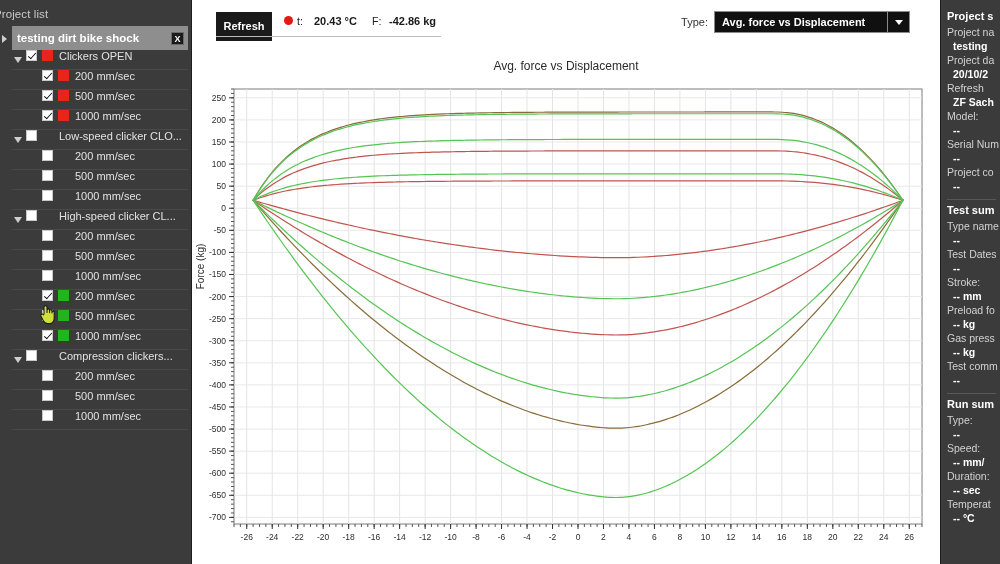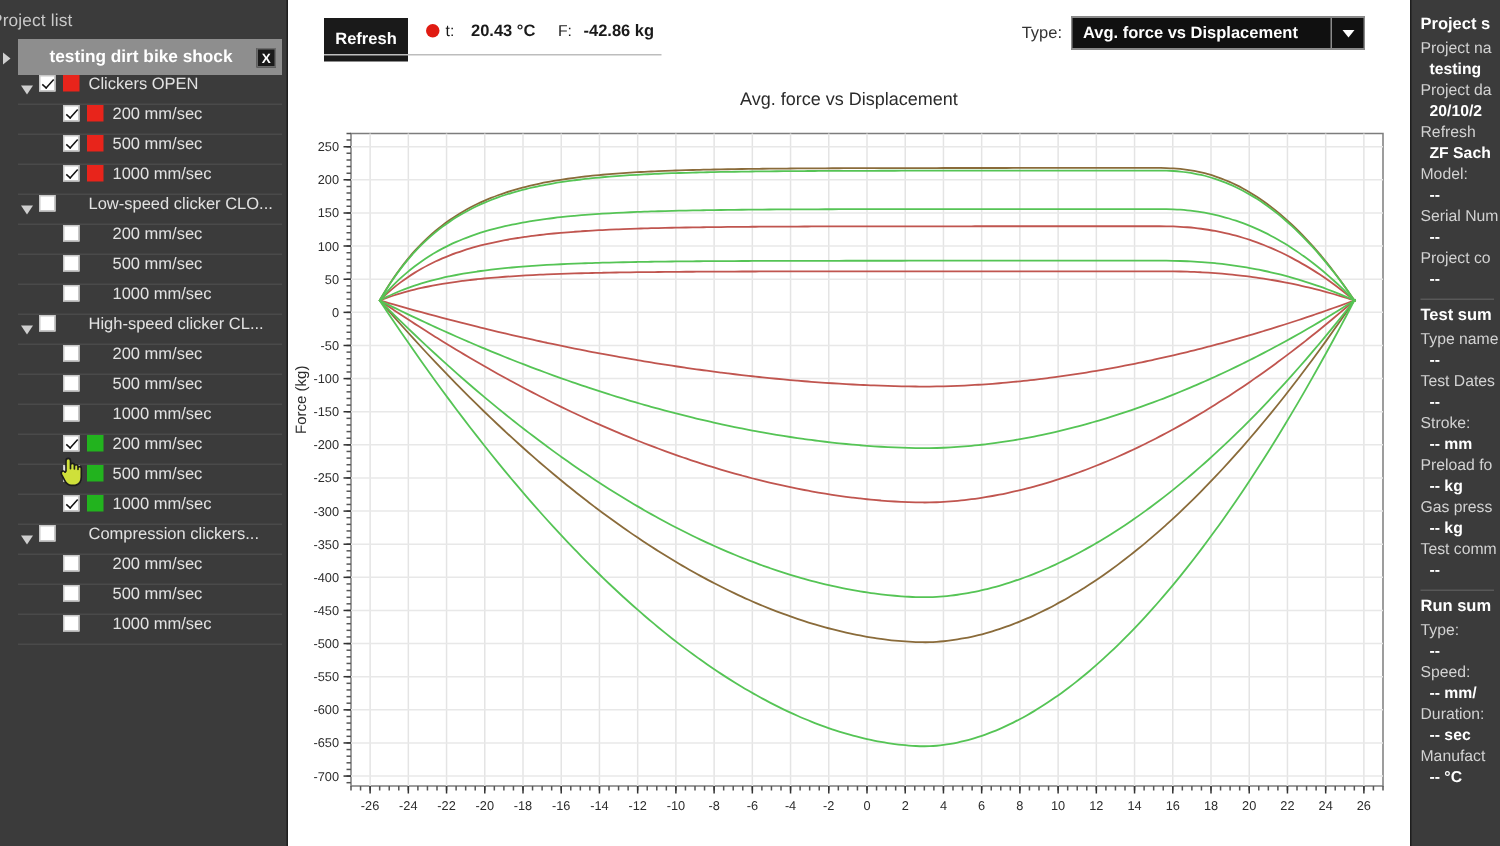--- a/index.html
+++ b/index.html
@@ -41,21 +41,20 @@
     padding: 0 4px 0 5px;
     position: relative;
   }
   .project-row .ptext {
     color: #ffffff;
     font-size: 11.5px;
     font-weight: bold;
     flex: 1;
     white-space: nowrap;
     overflow: hidden;
-    text-align: center;
   }
   .close-box {
     width: 13px; height: 13px;
     background: #1a1a1a;
     color: #ffffff;
     font-size: 9px;
     font-weight: bold;
     line-height: 13px;
     text-align: center;
     border: 1px solid #6a6a6a;
@@ -808,17 +807,17 @@
       </div>
     <div class="rp-sep"></div>
     <div class="rp-head">Run sum</div>
     <div id="rp-run">
         <div class="rp-key">Type:</div>
         <div class="rp-val">--</div>
         <div class="rp-key">Speed:</div>
         <div class="rp-val">-- mm/</div>
         <div class="rp-key">Duration:</div>
         <div class="rp-val">-- sec</div>
-        <div class="rp-key">Manufact</div>
+        <div class="rp-key">Temperat</div>
         <div class="rp-val">-- °C</div>
       </div>
   </div>
 </div>
 
 </body></html>

